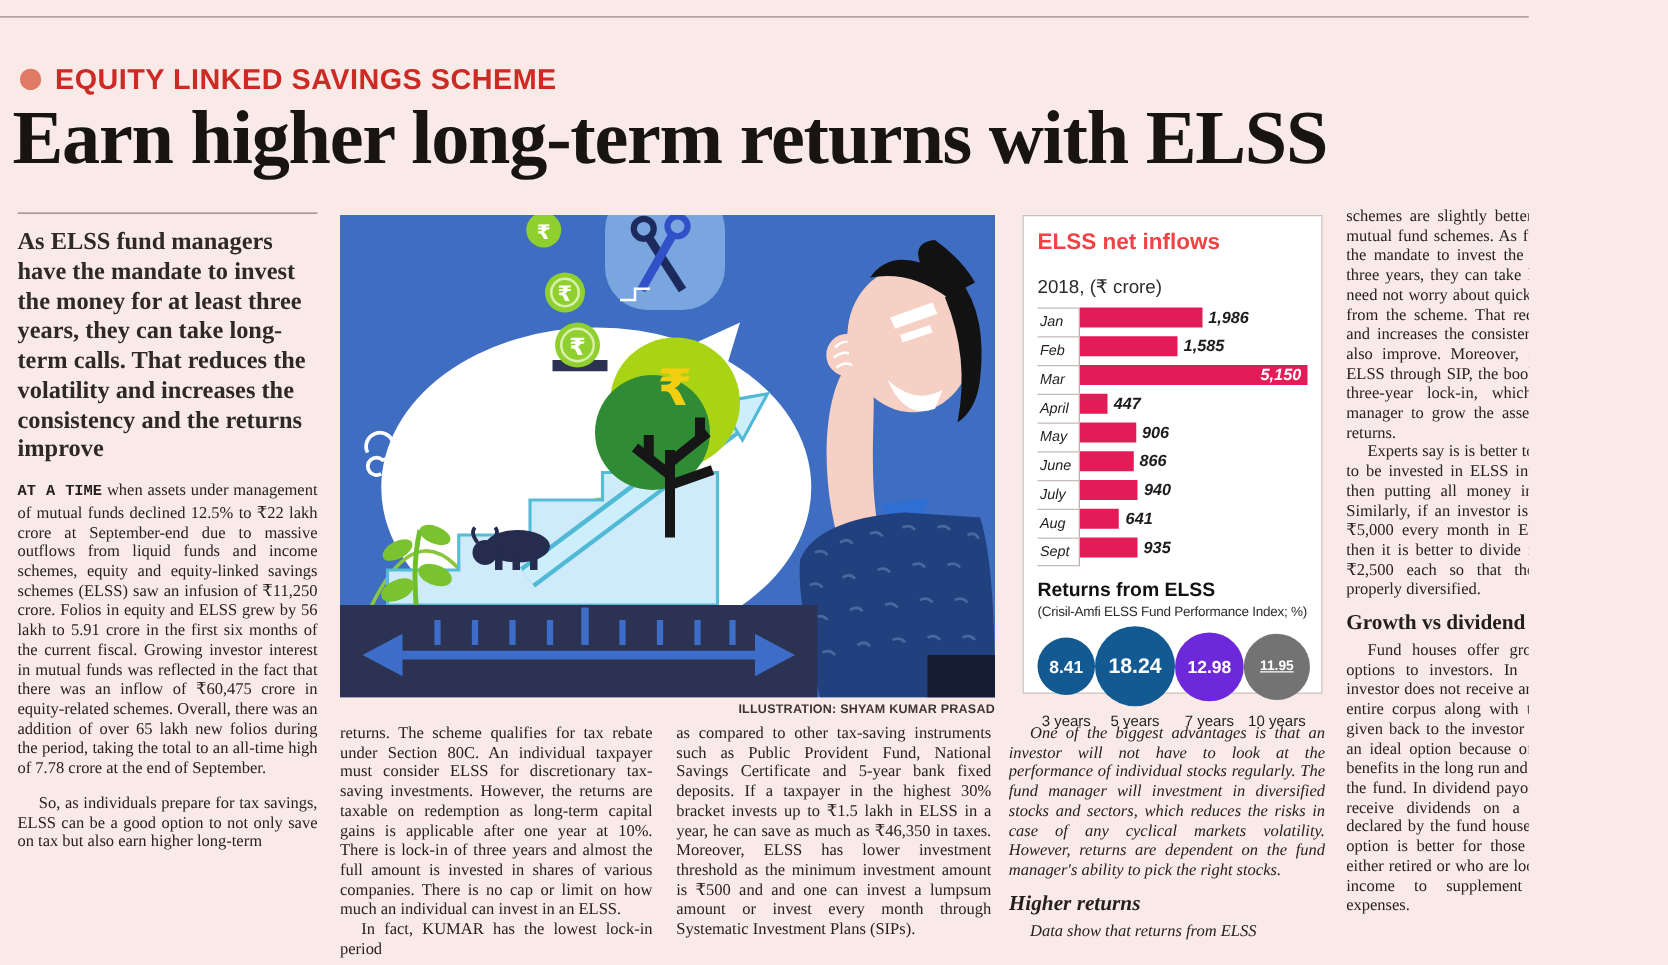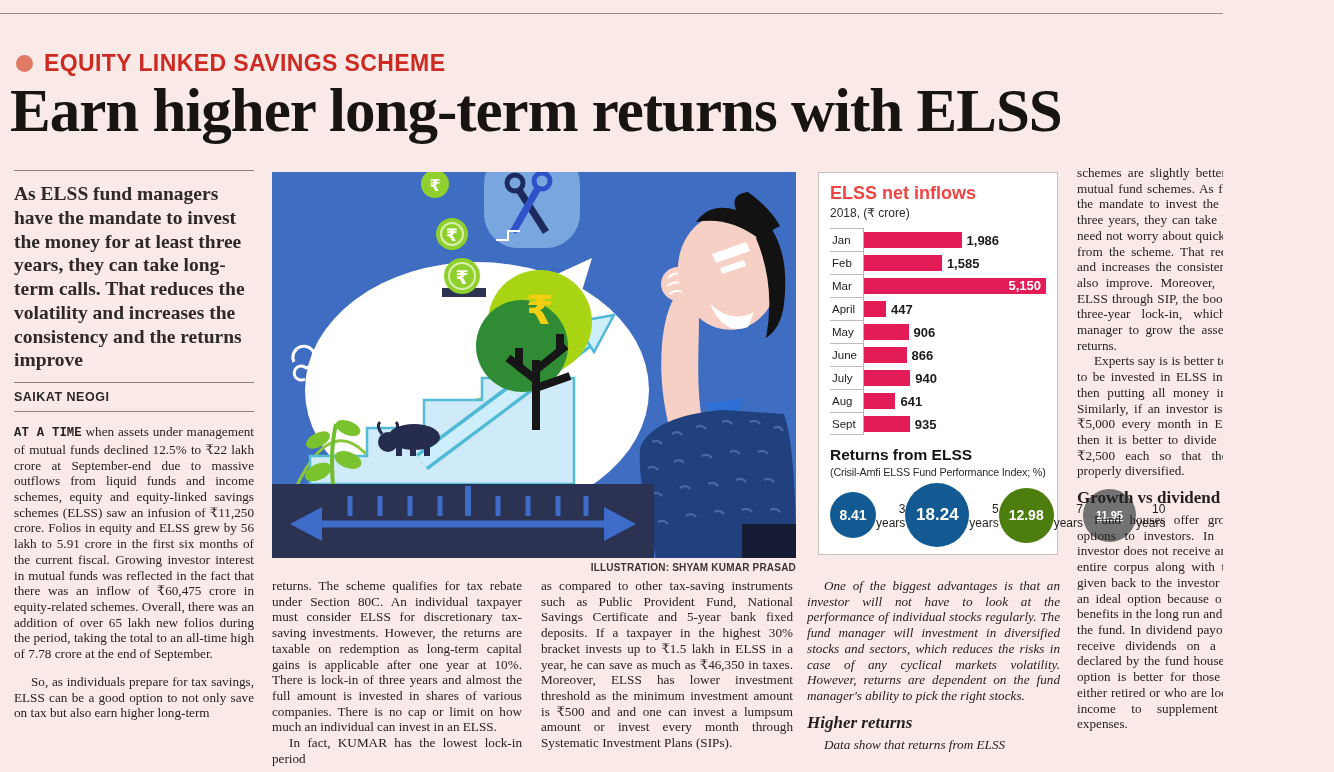--- a/index.html
+++ b/index.html
@@ -49,37 +49,37 @@
     font-weight:bold; font-size:10px; letter-spacing:.2px; color:#3c3531;
   }
 
   
   .chart-box {
     position:absolute; left:818px; top:172px; width:240px; height:383px;
     background:#ffffff; border:1px solid #c9bfbc; padding:10px 11px 8px;
     font-family:"Liberation Sans","DejaVu Sans",sans-serif;
   }
   .chart-title { font-size:18px; font-weight:bold; color:#ef4444; }
-  .chart-subtitle { font-size:12px; color:#2c2c2c; margin:2px 0 8px; }
-  .bar-row { display:flex; align-items:center; height:23px; }
+  .chart-subtitle { font-size:15px; color:#2c2c2c; margin:16px 0 8px; }
+  .bar-row { display:flex; height:23px;font-style:italic; }
   .bar-month {
     width:34px; flex:0 0 34px; align-self:stretch; display:flex; align-items:center;
     font-size:11.5px; color:#222;
     border-right:1px solid #b9b0ad; border-top:1px solid #c4bbb8; padding-left:2px;
   }
   .bar-row:last-child .bar-month { border-bottom:1px solid #c4bbb8; }
   .bar-track { position:relative; flex:1; height:16px; }
   .bar { position:absolute; left:0; top:0; height:16px; background:#e31b57; }
   .bar-val { font-size:13px; font-weight:bold; color:#1c1c1c; margin-left:5px; white-space:nowrap; }
   .bar-val.inside { position:absolute; right:5px; top:0; line-height:16px; color:#ffffff; margin:0; }
 
   .returns-title { font-size:15.5px; font-weight:bold; color:#121212; margin-top:11px; }
   .returns-subtitle { font-size:10.8px; color:#2c2c2c; margin:2px 0 2px; letter-spacing:-.2px; white-space:nowrap; }
   .returns-row { display:flex; }
-  .ret-item { flex:1; display:flex; flex-direction:row; align-items:center;text-align:right; }
+  .ret-item { flex:1; display:flex; flex-direction:column; align-items:center; }
   .ret-circle-wrap { height:70px; display:flex; align-items:center; justify-content:center; }
   .ret-circle { border-radius:50%; background:#135a93; color:#fff; font-weight:bold;
     display:flex; align-items:center; justify-content:center; }
   .ret-period { font-size:12px; color:#1e1e1e; margin-top:2px; }
 
   
   .colx { position:absolute; top:578px; height:194px; overflow:hidden; }
   .col2 { left:272px; width:250px; }
   .col3 { left:541px; width:252px; }
   .col4 { left:807px; width:253px;font-style:italic; }
@@ -93,21 +93,20 @@
 
   <div class="kicker">
     <span class="kicker-dot"></span>
     <span class="kicker-label">EQUITY LINKED SAVINGS SCHEME</span>
   </div>
 
   <h1 class="headline">Earn higher long-term returns with ELSS</h1>
 
   <div class="col1">
     <div class="standfirst">As ELSS fund managers have the mandate to invest the money for at least three years, they can take long-term calls. That reduces the volatility and increases the consistency and the returns improve</div>
-    <div class="byline-block">SAIKAT NEOGI</div>
     <div class="body-text">
       <span class="lead-in">AT A TIME</span><span> when assets under management of mutual funds declined 12.5% to ₹22 lakh crore at September-end due to massive outflows from liquid funds and income schemes, equity and equity-linked savings schemes (ELSS) saw an infusion of ₹11,250 crore. Folios in equity and ELSS grew by 56 lakh to 5.91 crore in the first six months of the current fiscal. Growing investor interest in mutual funds was reflected in the fact that there was an inflow of ₹60,475 crore in equity-related schemes. Overall, there was an addition of over 65 lakh new folios during the period, taking the total to an all-time high of 7.78 crore at the end of September.</span>
     </div>
     <p class="body-text ind">So, as individuals prepare for tax savings, ELSS can be a good option to not only save on tax but also earn higher long-term</p>
   </div>
 
   <div class="illo">
     <svg width="524" height="386" viewBox="0 0 524 386">
       <rect x="0" y="0" width="524" height="386" fill="#3e6dc2"></rect>
 
@@ -290,21 +289,21 @@
           <div class="ret-period">3 years</div>
         </div>
         <div class="ret-item">
           <div class="ret-circle-wrap">
             <div class="ret-circle" style="height: 64px; width: 64px; background: rgb(19, 90, 147); font-size: 17px;">18.24</div>
           </div>
           <div class="ret-period">5 years</div>
         </div>
         <div class="ret-item">
           <div class="ret-circle-wrap">
-            <div class="ret-circle" style="height: 55px; width: 55px; background: #4d7c0f; font-size: 14px;">12.98</div>
+            <div class="ret-circle" style="height: 55px; width: 55px; background: #6d28d9; font-size: 14px;">12.98</div>
           </div>
           <div class="ret-period">7 years</div>
         </div>
         <div class="ret-item">
           <div class="ret-circle-wrap">
             <div class="ret-circle" style="height: 53px; width: 53px; background: #737373; font-size: 11px; text-decoration: underline;">11.95</div>
           </div>
           <div class="ret-period">10 years</div>
         </div>
       </div>

